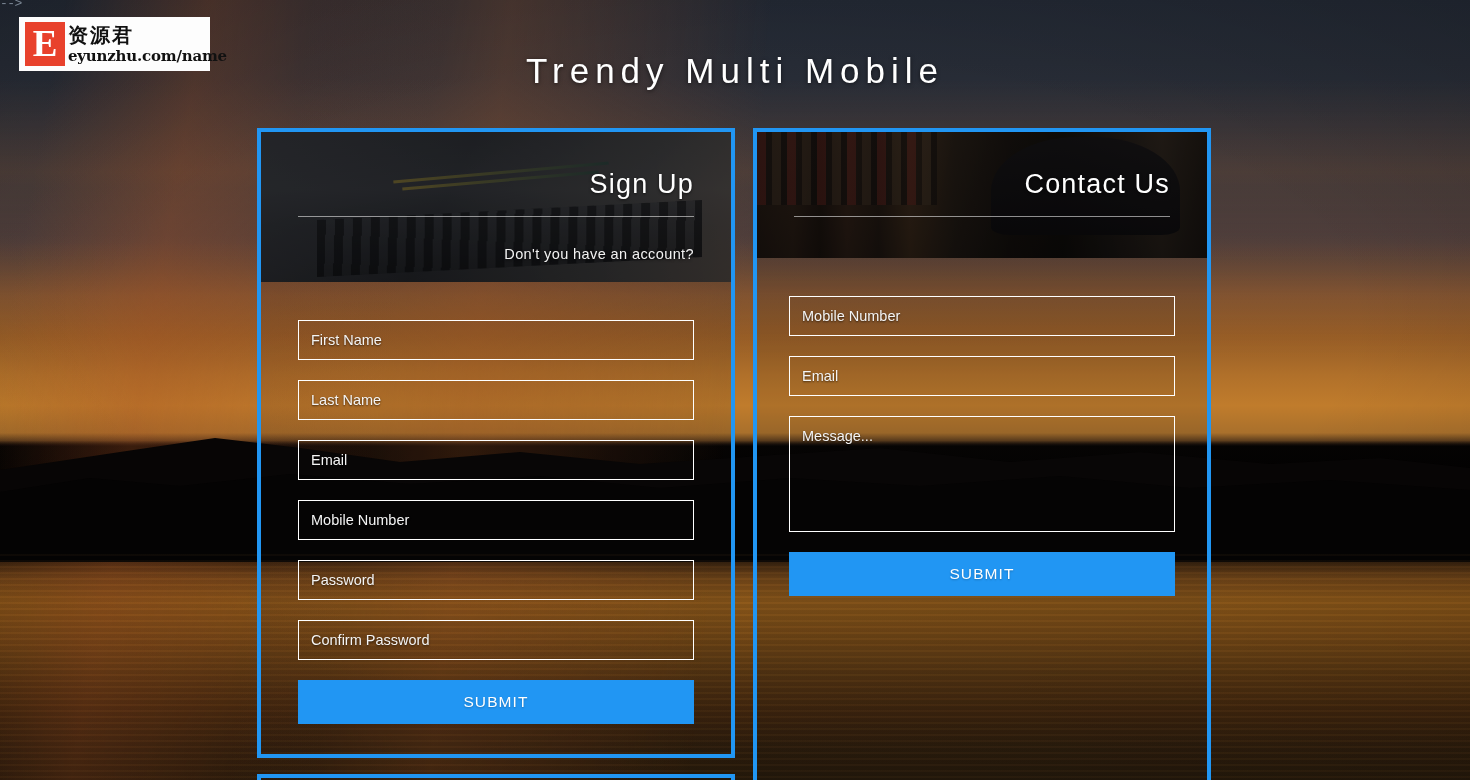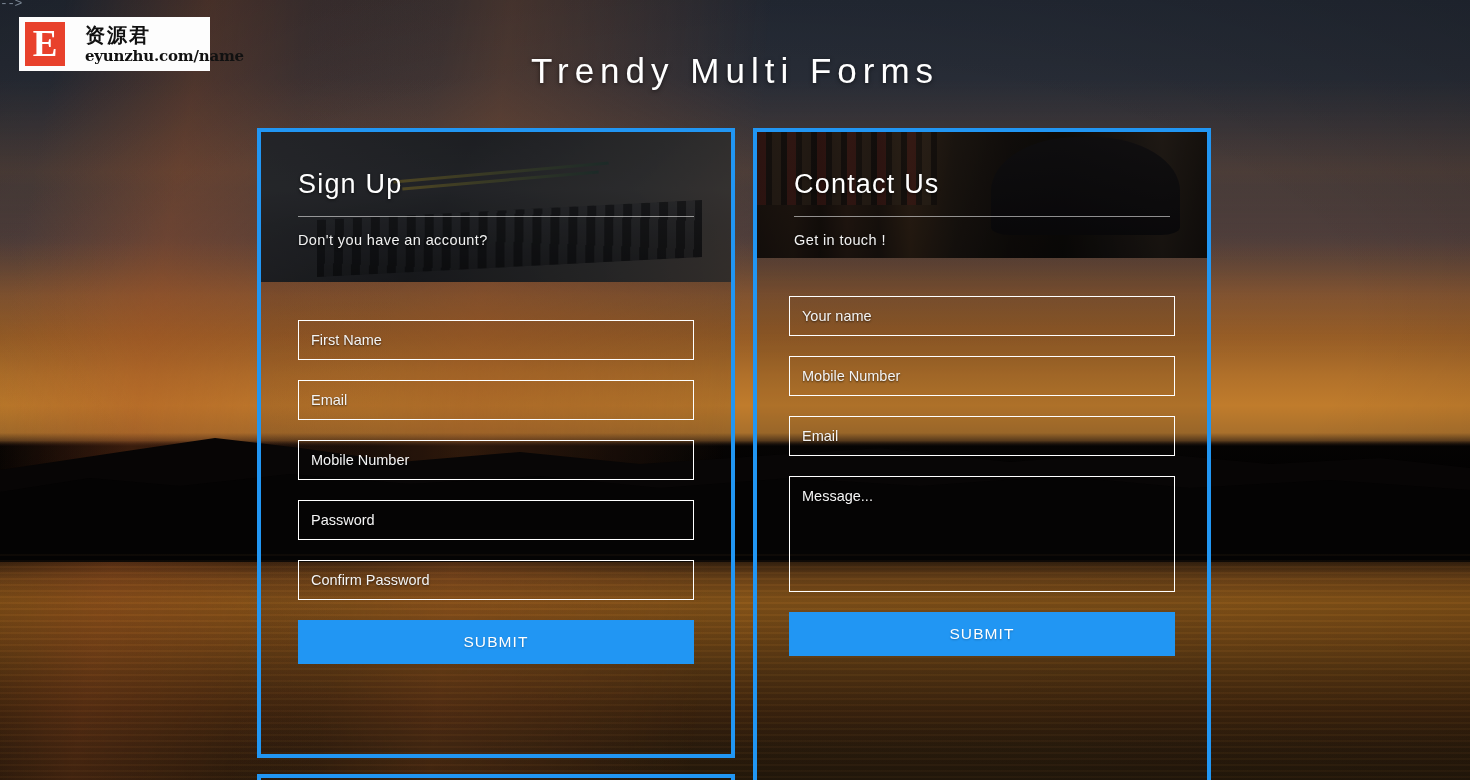--- a/index.html
+++ b/index.html
@@ -130,21 +130,21 @@
     background: #e8412c;
     color: #ffffff;
     font-family: "Liberation Serif", serif;
     font-size: 37px;
     font-weight: bold;
     line-height: 44px;
     text-align: center;
     flex: 0 0 auto;
   }
   .wm-text {
-    margin-left: 20px;
+    margin-left: 3px;
     display: flex;
     flex-direction: column;
     justify-content: center;
   }
   .wm-cn {
     color: #111111;
     font-family: "DejaVu Sans", sans-serif;
     font-size: 20px;
     font-weight: bold;
     line-height: 23px;
@@ -274,37 +274,38 @@
   }
   .hdr-overlay {
     position: absolute;
     inset: 0;
     z-index: 1;
     background: rgba(0, 0, 0, .45);
   }
   .hdr-content {
     position: relative;
     z-index: 2;
+    text-align: right;
   }
 
   .card-title {
     color: #ffffff;
     font-size: 27px;
     font-weight: 400;
     letter-spacing: 1.2px;
     line-height: 33px;
     text-shadow: 0 1px 3px rgba(0,0,0,.6);
   }
   .card-divider {
     margin-top: 15px;
     height: 1px;
     background: rgba(225, 225, 225, .62);
   }
   .card-subtitle {
-    margin-top: 14px;
+    margin-top: 28px;
     color: #f2f2f2;
     font-size: 14.5px;
     font-weight: 400;
     letter-spacing: .4px;
     line-height: 18px;
     text-shadow: 0 1px 3px rgba(0,0,0,.7);
   }
 
   .card-body {
     position: relative;
@@ -378,59 +379,58 @@
   <div class="comment-artifact">--&gt;</div>
 
   <div class="watermark">
     <div class="wm-e">E</div>
     <div class="wm-text">
       <div class="wm-cn">资源君</div>
       <div class="wm-url">eyunzhu.com/name</div>
     </div>
   </div>
 
-  <h1 class="page-title">Trendy Multi Forms</h1>
+  <h1 class="page-title">Trendy Multi Mobile</h1>
 
   <div class="card" id="card-signup">
     <div class="card-header">
       <div class="hdr-photo desk">
         <div class="pencil" style="left:28%;top:26%;width:46%;"></div>
         <div class="pencil" style="left:30%;top:31%;width:42%;"></div>
       </div>
       <div class="hdr-overlay"></div>
       <div class="hdr-content">
         <div class="card-title">Sign Up</div>
         <div class="card-divider"></div>
         <div class="card-subtitle">Don't you have an account?</div>
       </div>
     </div>
 
     <div class="card-body">
       <input class="field" type="text" placeholder="First Name" style="">
+      <input class="field" type="text" placeholder="Last Name" style="">
       <input class="field" type="text" placeholder="Email" style="">
       <input class="field" type="text" placeholder="Mobile Number" style="">
       <input class="field" type="text" placeholder="Password" style="">
       <input class="field" type="text" placeholder="Confirm Password" style="">
       <button class="submit-btn">SUBMIT</button>
     </div>
   </div>
 
   <div class="card" id="card-contact">
     <div class="card-header">
       <div class="hdr-photo office"></div>
       <div class="hdr-overlay"></div>
       <div class="hdr-content">
         <div class="card-title">Contact Us</div>
         <div class="card-divider"></div>
-        <div class="card-subtitle">Get in touch !</div>
       </div>
     </div>
 
     <div class="card-body">
-      <input class="field" type="text" placeholder="Your name" style="">
       <input class="field" type="text" placeholder="Mobile Number" style="">
       <input class="field" type="text" placeholder="Email" style="">
       <textarea class="field" placeholder="Message..." style=""></textarea>
       <button class="submit-btn">SUBMIT</button>
     </div>
   </div>
 
   <div class="card" id="card-next"></div>
 
 </div>

